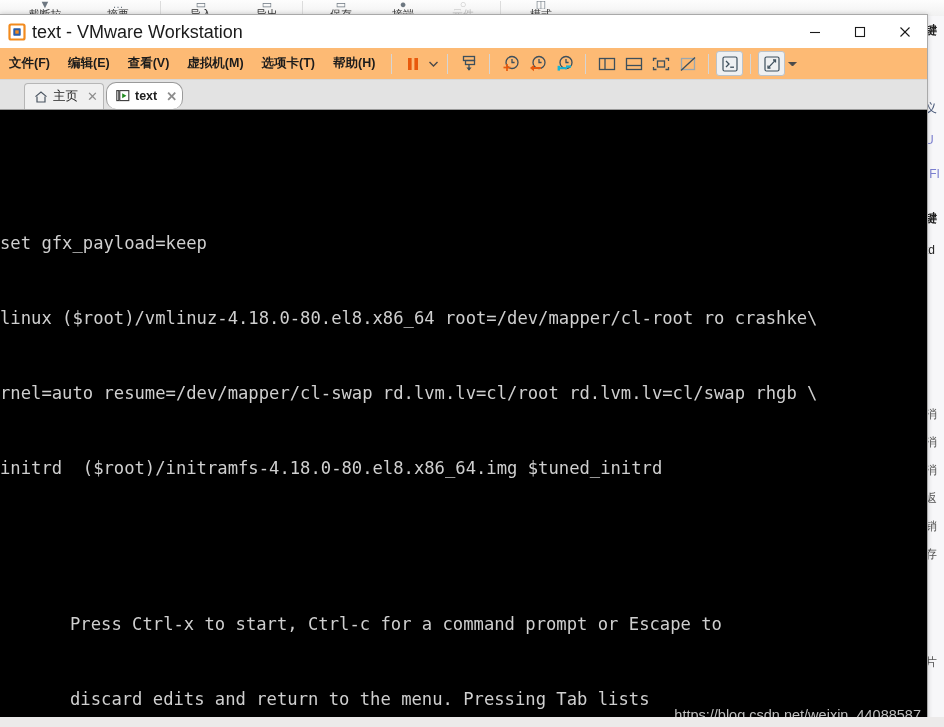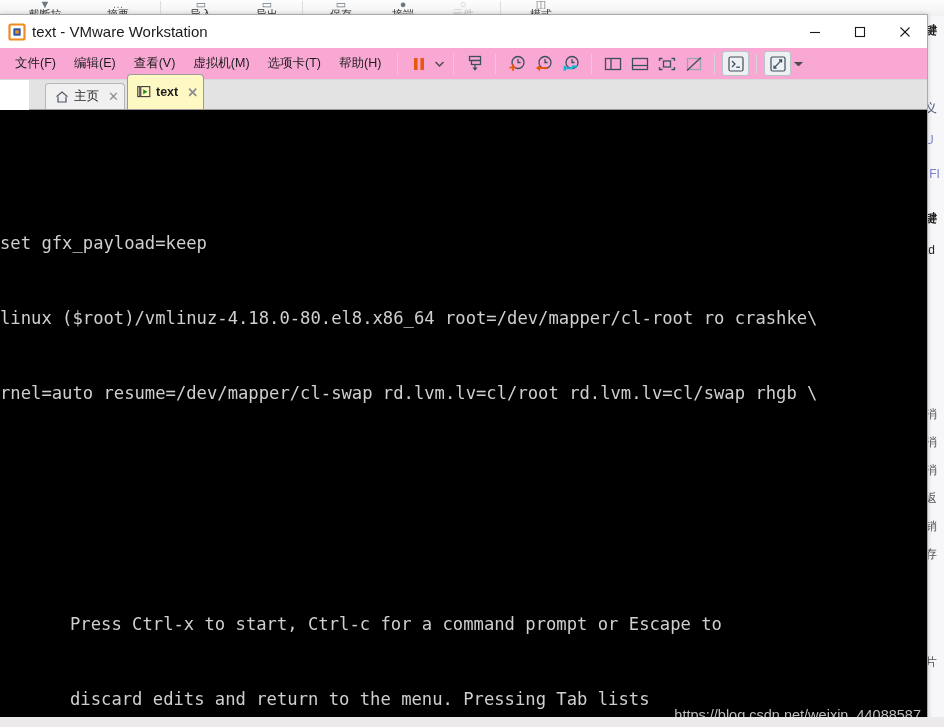--- a/index.html
+++ b/index.html
@@ -104,21 +104,21 @@
     border-bottom: none;
   }
   .title-icon {
     position: absolute;
     left: 8px; top: 8px;
     width: 18px; height: 18px;
   }
   .title-text {
     position: absolute;
     left: 32px; top: 8px;
-    font-size: 15px;
+    font-size: 18px;
     line-height: 18px;
     color: #1b1b1b;
     white-space: nowrap;
   }
   .win-btns {
     position: absolute;
     right: 0; top: 0;
     height: 33px;
     display: flex;
   }
@@ -127,26 +127,26 @@
     display: flex;
     align-items: center;
     justify-content: center;
     cursor: default;
   }
 
   
   .menubar {
     position: relative;
     height: 32px;
-    background: #f9a8d4;
+    background: #fdba74;
     border-bottom: 1px solid #d8d8d8;
     display: flex;
     align-items: center;
-    padding-left: 6px;
     box-sizing: border-box;
+    font-weight: bold;
   }
   .menu-item {
     font-size: 12.5px;
     color: #1c1c1c;
     padding: 4px 9px;
     white-space: nowrap;
     cursor: default;
   }
 
   .tb-sep {
@@ -175,45 +175,45 @@
   }
 
   
   .tabstrip {
     position: relative;
     height: 30px;
     background: #e3e3e3;
     border-bottom: 1px solid #9a9a9a;
     display: flex;
     align-items: flex-end;
-    padding-left: 16px;
+    padding-left: 24px;
     box-sizing: border-box;
-    margin-left: 29px;
   }
   .tab {
     position: relative;
     display: flex;
     align-items: center;
     height: 26px;
     padding: 0 4px 0 8px;
     margin-right: 2px;
     border: 1px solid #b6b6b6;
     border-bottom: none;
     border-radius: 4px 4px 0 0;
     background: #f0f0f0;
     font-size: 12.5px;
     color: #1f1f1f;
     cursor: default;
     box-sizing: border-box;
   }
   .tab.active {
-    background: #fef9c3;
+    background: #ffffff;
     border-color: #9a9a9a;
     font-weight: bold;
-    height: 35px;
+    height: 27px;
+    border-radius: 10px;
   }
   .tab-icon {
     width: 15px; height: 15px;
     margin-right: 5px;
     display: inline-flex;
     align-items: center;
     justify-content: center;
   }
   .tab-label { white-space: nowrap; }
   .tab-close {
@@ -524,20 +524,21 @@
         <span class="tab-label">text</span>
         <span class="tab-close">✕</span>
       </div>
     </div>
 
     <div class="guest">
       <div class="grub grub-edit">
         <div class="line">set gfx_payload=keep</div>
         <div class="line">linux ($root)/vmlinuz-4.18.0-80.el8.x86_64 root=/dev/mapper/cl-root ro crashke\</div>
         <div class="line">rnel=auto resume=/dev/mapper/cl-swap rd.lvm.lv=cl/root rd.lvm.lv=cl/swap rhgb \</div>
+        <div class="line">initrd  ($root)/initramfs-4.18.0-80.el8.x86_64.img $tuned_initrd</div>
       </div>
 
       <div class="grub grub-help">
         <div class="line">Press Ctrl-x to start, Ctrl-c for a command prompt or Escape to</div>
         <div class="line">discard edits and return to the menu. Pressing Tab lists</div>
         
       </div>
 
       <div class="watermark">https://blog.csdn.net/weixin_44088587</div>
     </div>

